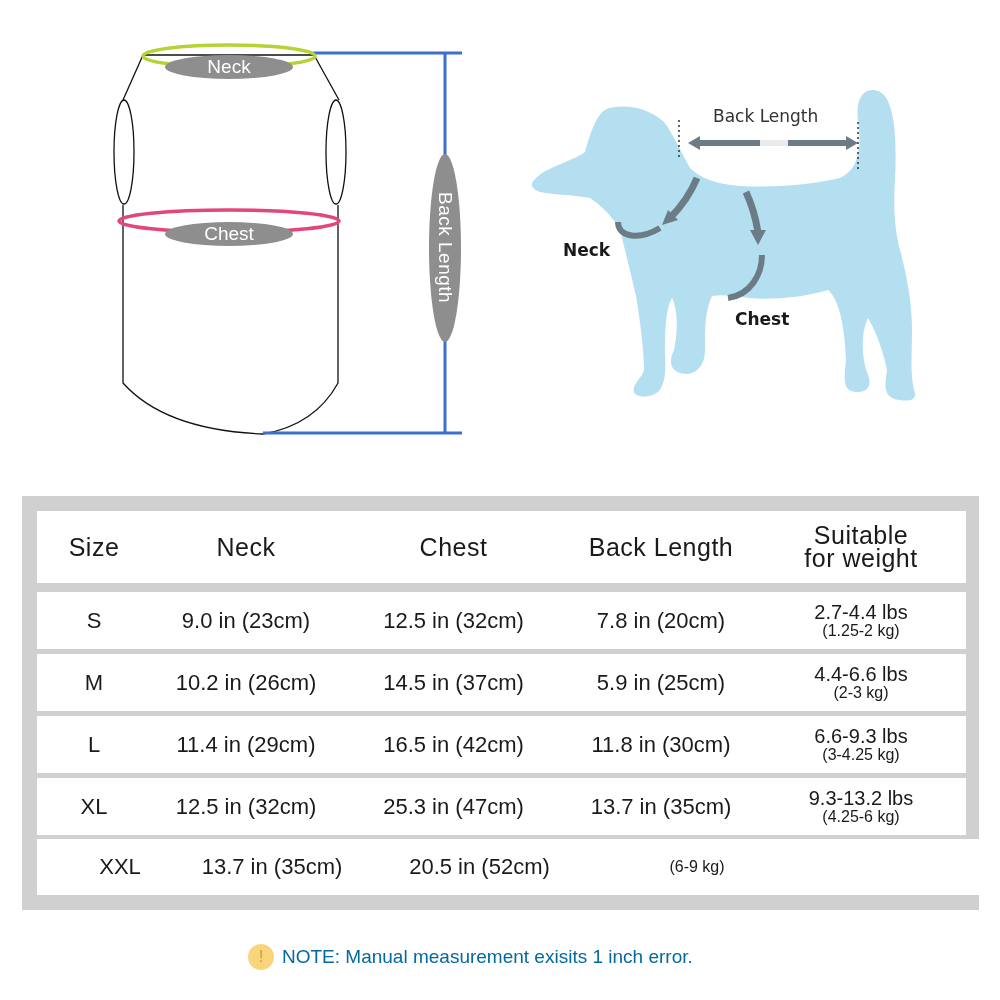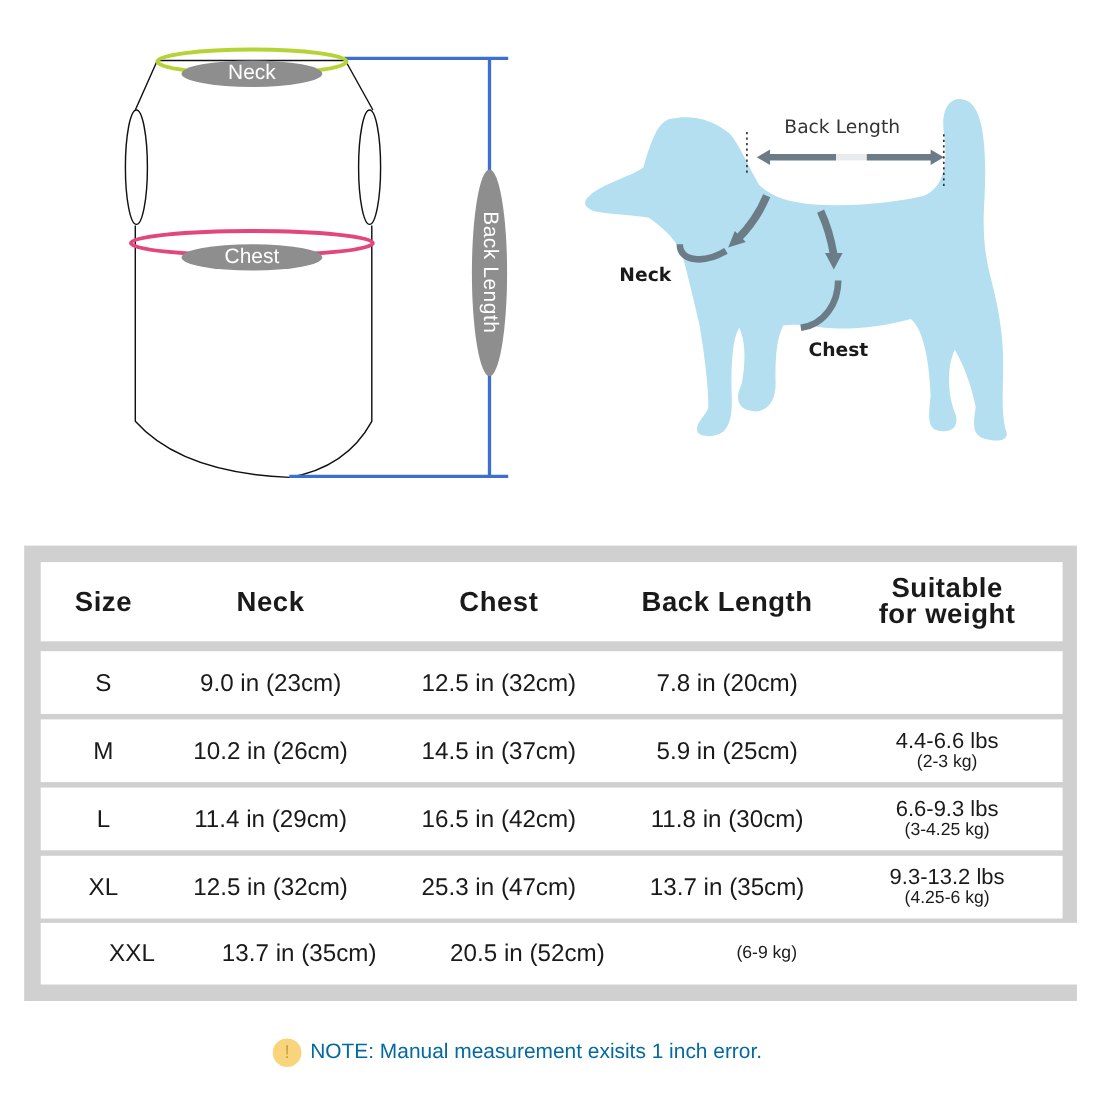--- a/index.html
+++ b/index.html
@@ -6,21 +6,21 @@
   body { width: 1000px; height: 1000px; position: relative; overflow: hidden;
          font-family: "Liberation Sans", sans-serif; color: #111; }
   .diagram { position: absolute; left: 0; top: 0; width: 1000px; height: 460px; }
   .pill-label { position: absolute; background: #8e8e8e; color: #fff; font-size: 19px;
                 text-align: center; border-radius: 50%; display: flex; align-items: center; justify-content: center; }
   .dog-label { position: absolute; font-size: 17px; font-weight: bold; color: #1a1a1a; font-family: "DejaVu Sans", sans-serif; }
   .dog-label.light { font-weight: normal; color: #333; }
   .table-wrap { position: absolute; left: 22px; top: 496px; width: 957px; height: 414px; background: #d0d0d0; }
   .row { position: absolute; left: 15px; width: 929px; background: #fff; display: flex; align-items: center; }
   .cell { text-align: center; font-size: 22px; color: #1a1a1a; }
-  .hdr .cell { font-size: 25px; color: #1a1a1a; letter-spacing: 0.5px; font-weight: bold; }
+  .hdr .cell { font-size: 25px; color: #1a1a1a; letter-spacing: 0.5px; }
   .c0 { width: 114px; }
   .c1 { width: 190px; }
   .c2 { width: 225px; }
   .c3 { width: 190px; }
   .c4 { width: 210px; }
   .w-main { font-size: 20px; line-height: 21px; display: block; }
   .w-sub { font-size: 16px; line-height: 16px; display: block; }
   .hdr .c4 { line-height: 23px; }
   .note { position: absolute; left: 248px; top: 944px; display: flex; align-items: center; }
   .note-icon { width: 26px; height: 26px; border-radius: 50%; background: #f8d57a; color: #c9a040;
@@ -99,20 +99,24 @@
       <span style="display:block;">Suitable</span>
       <span style="display:block;">for weight</span>
     </div>
   </div>
 
   <div class="row" style="top:96px;height:57px;">
     <div class="cell c0">S</div>
     <div class="cell c1">9.0 in (23cm)</div>
     <div class="cell c2">12.5 in (32cm)</div>
     <div class="cell c3">7.8 in (20cm)</div>
+    <div class="cell c4">
+      <span class="w-main">2.7-4.4 lbs</span>
+      <span class="w-sub">(1.25-2 kg)</span>
+    </div>
   </div>
 
   <div class="row" style="top:158px;height:57px;">
     <div class="cell c0">M</div>
     <div class="cell c1">10.2 in (26cm)</div>
     <div class="cell c2">14.5 in (37cm)</div>
     <div class="cell c3">5.9 in (25cm)</div>
     <div class="cell c4">
       <span class="w-main">4.4-6.6 lbs</span>
       <span class="w-sub">(2-3 kg)</span>

